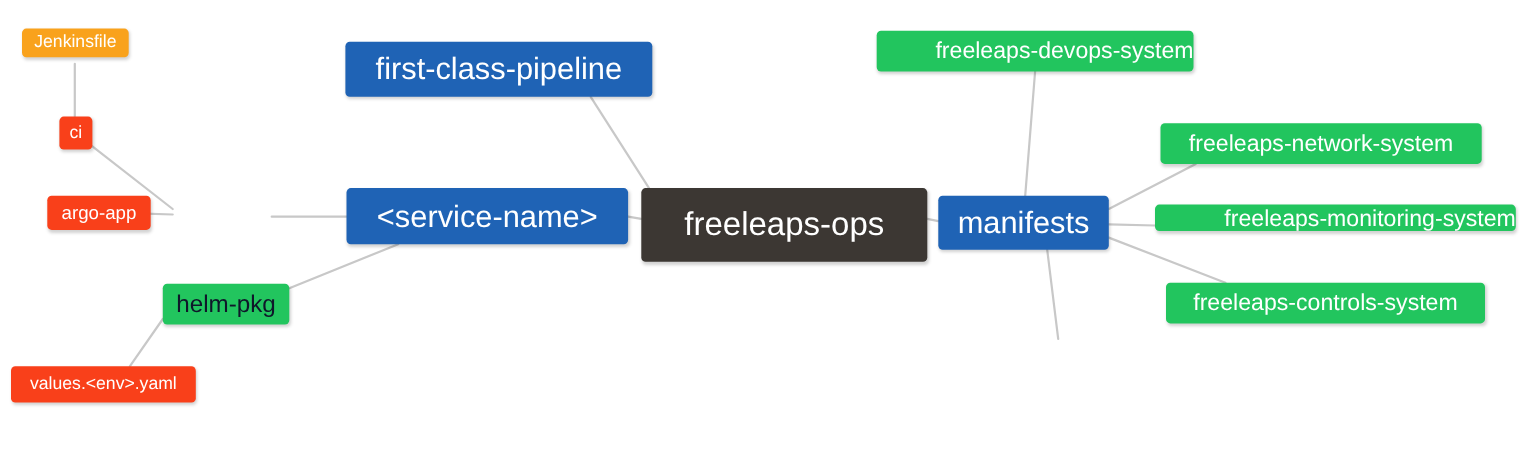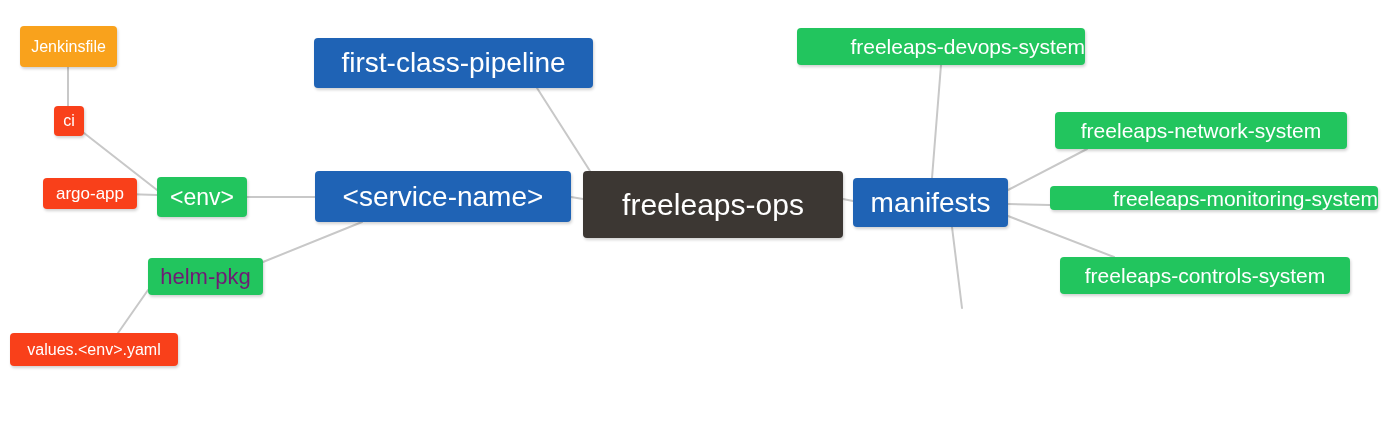--- a/index.html
+++ b/index.html
@@ -73,33 +73,30 @@
     </div>
     <div class="node" style="left: 315px; top: 171px; width: 256px; height: 51px; background: rgb(31, 99, 181); color: rgb(255, 255, 255); font-size: 28px; border-radius: 4px;">
       <span class="node-label">&lt;service-name&gt;</span>
     </div>
     <div class="node" style="left: 853px; top: 178px; width: 155px; height: 49px; background: rgb(31, 99, 181); color: rgb(255, 255, 255); font-size: 28px; border-radius: 4px;">
       <span class="node-label">manifests</span>
     </div>
     <div class="node" style="left: 314px; top: 38px; width: 279px; height: 50px; background: rgb(31, 99, 181); color: rgb(255, 255, 255); font-size: 28px; border-radius: 4px;">
       <span class="node-label">first-class-pipeline</span>
     </div>
-    <div class="node" style="left: 157px; top: 177px; width: 90px; height: 40px; background: rgb(34, 197, 94); color: rgb(255, 255, 255); font-size: 23px; border-radius: 4px;">
-      <span class="node-label">&lt;env&gt;</span>
-    </div>
-    <div class="node" style="left: 148px; top: 258px; width: 115px; height: 37px; background: rgb(34, 197, 94); color: #701a75; font-size: 22px; border-radius: 4px;">
+    <div class="node" style="left: 148px; top: 258px; width: 115px; height: 37px; background: rgb(34, 197, 94); color: #0f172a; font-size: 22px; border-radius: 4px;">
       <span class="node-label">helm-pkg</span>
     </div>
     <div class="node" style="left: 54px; top: 106px; width: 30px; height: 30px; background: rgb(249, 64, 26); color: rgb(255, 255, 255); font-size: 16px; border-radius: 4px;">
       <span class="node-label">ci</span>
     </div>
     <div class="node" style="left: 43px; top: 178px; width: 94px; height: 31px; background: rgb(249, 64, 26); color: rgb(255, 255, 255); font-size: 17px; border-radius: 4px;">
       <span class="node-label">argo-app</span>
     </div>
-    <div class="node" style="left: 20px; top: 26px; width: 97px; height: 41px; background: rgb(249, 162, 28); color: rgb(255, 255, 255); font-size: 16px; border-radius: 4px;">
+    <div class="node" style="left: 20px; top: 26px; width: 97px; height: 26px; background: rgb(249, 162, 28); color: rgb(255, 255, 255); font-size: 16px; border-radius: 4px;">
       <span class="node-label">Jenkinsfile</span>
     </div>
     <div class="node" style="left: 10px; top: 333px; width: 168px; height: 33px; background: rgb(249, 64, 26); color: rgb(255, 255, 255); font-size: 16px; border-radius: 4px;">
       <span class="node-label">values.&lt;env&gt;.yaml</span>
     </div>
     <div class="node" style="left: 797px; top: 28px; width: 288px; height: 37px; background: rgb(34, 197, 94); color: rgb(255, 255, 255); font-size: 21px; border-radius: 4px; justify-content: flex-end;">
       <span class="node-label">freeleaps-devops-system</span>
     </div>
     <div class="node" style="left: 1055px; top: 112px; width: 292px; height: 37px; background: rgb(34, 197, 94); color: rgb(255, 255, 255); font-size: 21px; border-radius: 4px; text-align: center;">
       <span class="node-label">freeleaps-network-system</span>

